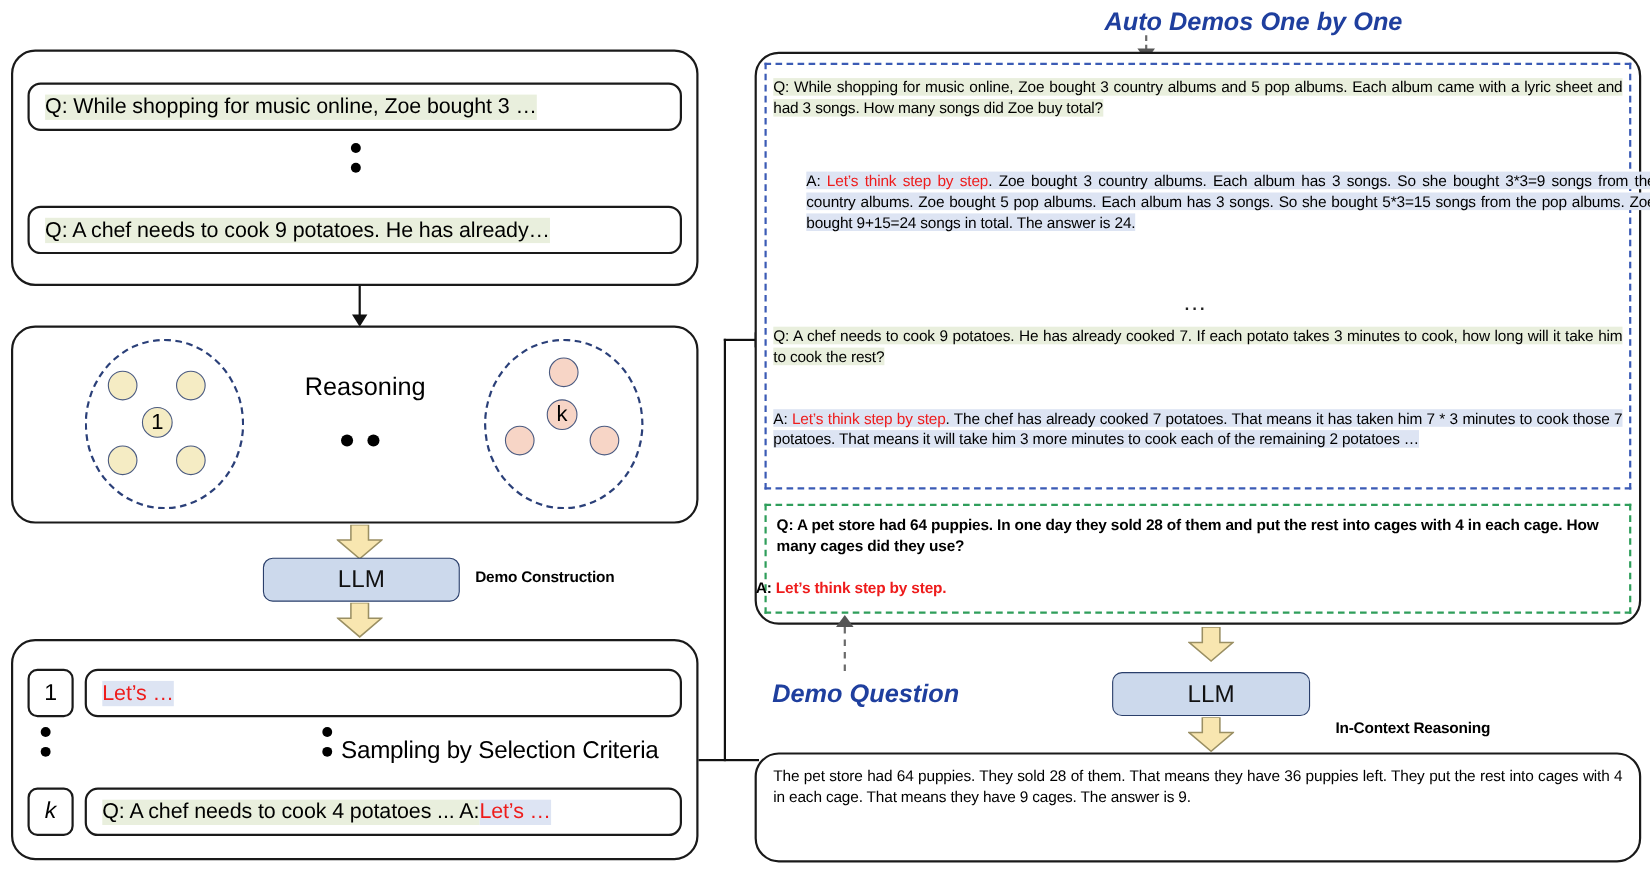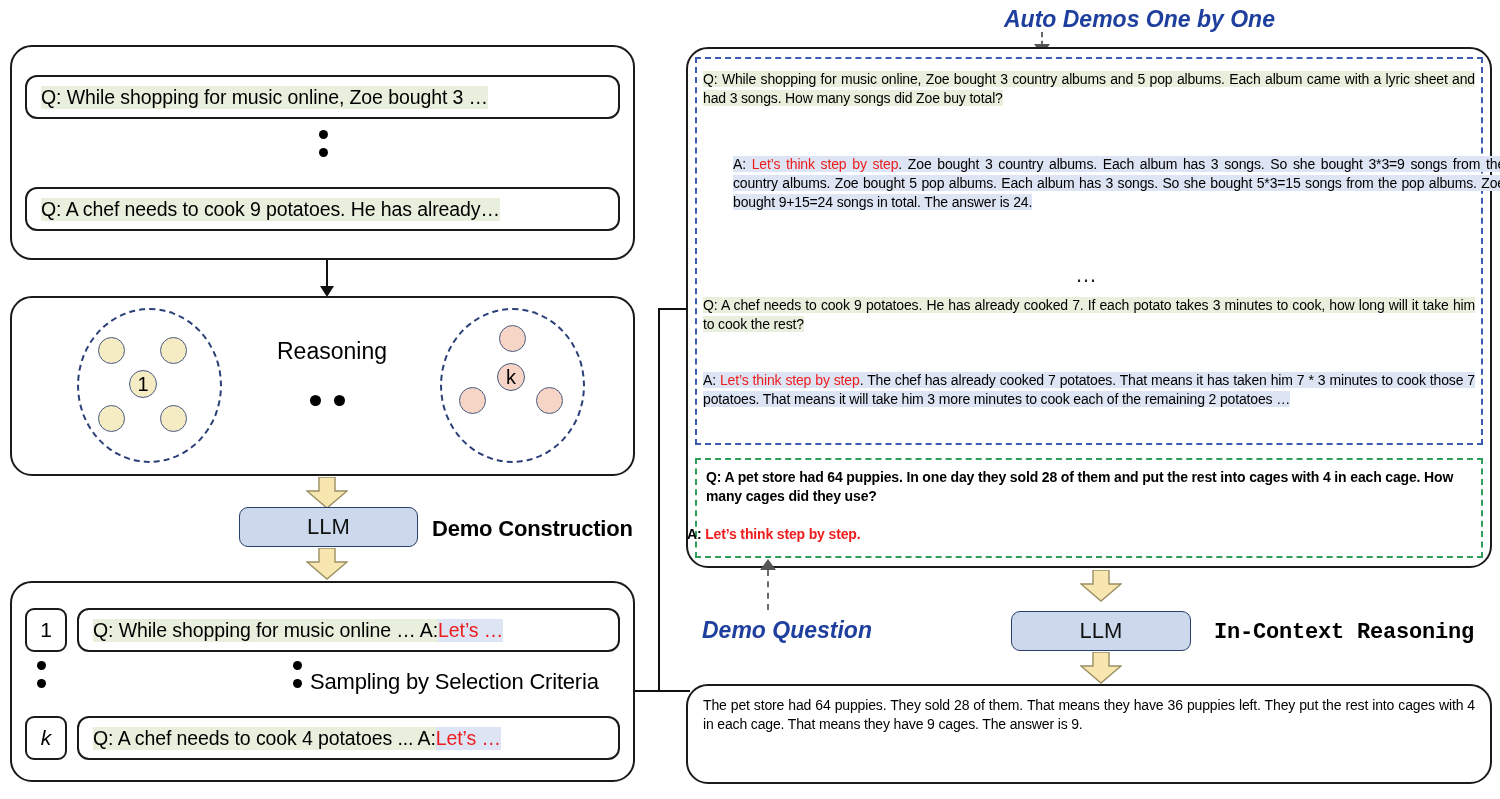--- a/index.html
+++ b/index.html
@@ -42,21 +42,21 @@
   
   .yarrow{position:absolute;}
   .yarrow svg{display:block;}
 
   
   .llmbox{
     position:absolute;background:#ccd9ec;border:1.6px solid #2a3f6b;
     border-radius:9px;display:flex;align-items:center;justify-content:center;
     font-size:22px;color:#111;box-sizing:border-box;
   }
-  .sidelabel{position:absolute;font-weight:bold;font-size:22px;
+  .sidelabel{position:absolute;font-weight:bold;font-size:14px;
              letter-spacing:-0.2px;white-space:nowrap;}
 
   
   .cluster{position:absolute;border:2px dashed #2a3f78;border-radius:50%;
            box-sizing:border-box;}
   .node{position:absolute;border-radius:50%;border:1.7px solid #4a5a80;
         box-sizing:border-box;display:flex;align-items:center;
         justify-content:center;font-size:20px;color:#000;}
   .n-yellow{background:#f5ecc4;}
   .n-pink{background:#f7d5c6;}
@@ -151,21 +151,20 @@
     <polygon points="13,0 29,0 29,14 41,14 21,31 1,14 13,14" fill="#f8e6b0" stroke="#9a8f63" stroke-width="1.4"></polygon>
   </svg>
 </div>
 
 <div class="panel" style="left:10px;top:581px;width:625px;height:201px;"></div>
 
 <div class="numbox" style="left:25px;top:608px;width:42px;height:44px;">
   <span>1</span>
 </div>
 <div class="pill" style="left:77px;top:608px;width:543px;height:44px;">
-  <span class="hl-q">Q: While shopping for music online … A:</span>
     <span class="hl-a red"> Let’s …</span>
 </div>
 
 <div class="vdots" style="left:37px;top:661px;">
   <i></i>
     <i></i>
 </div>
 <div class="vdots" style="left:293px;top:661px;">
   <i></i>
     <i></i>
@@ -226,21 +225,21 @@
 
 <div class="yarrow" style="left:1080px;top:570px;">
   <svg width="42" height="32" viewBox="0 0 42 32">
     <polygon points="13,0 29,0 29,14 41,14 21,31 1,14 13,14" fill="#f8e6b0" stroke="#9a8f63" stroke-width="1.4"></polygon>
   </svg>
 </div>
 
 <div class="llmbox" style="left:1011px;top:611px;width:180px;height:40px;">
   <span>LLM</span>
 </div>
-<div class="sidelabel" style="left:1214px;top:620px;font-family:Liberation Mono, monospace;">In-Context Reasoning</div>
+<div class="sidelabel" style="left:1214px;top:653px;">In-Context Reasoning</div>
 
 <div class="yarrow" style="left:1080px;top:652px;">
   <svg width="42" height="32" viewBox="0 0 42 32">
     <polygon points="13,0 29,0 29,14 41,14 21,31 1,14 13,14" fill="#f8e6b0" stroke="#9a8f63" stroke-width="1.4"></polygon>
   </svg>
 </div>
 
 <div class="panel" style="left:686px;top:684px;width:806px;height:100px;"></div>
 <div class="para" style="position:absolute;left:703px;top:696px;width:772px;">The pet store had 64 puppies. They sold 28 of them. That means they have 36 puppies left. They put the rest into cages with 4 in each cage. That means they have 9 cages. The answer is 9.</div>
 

